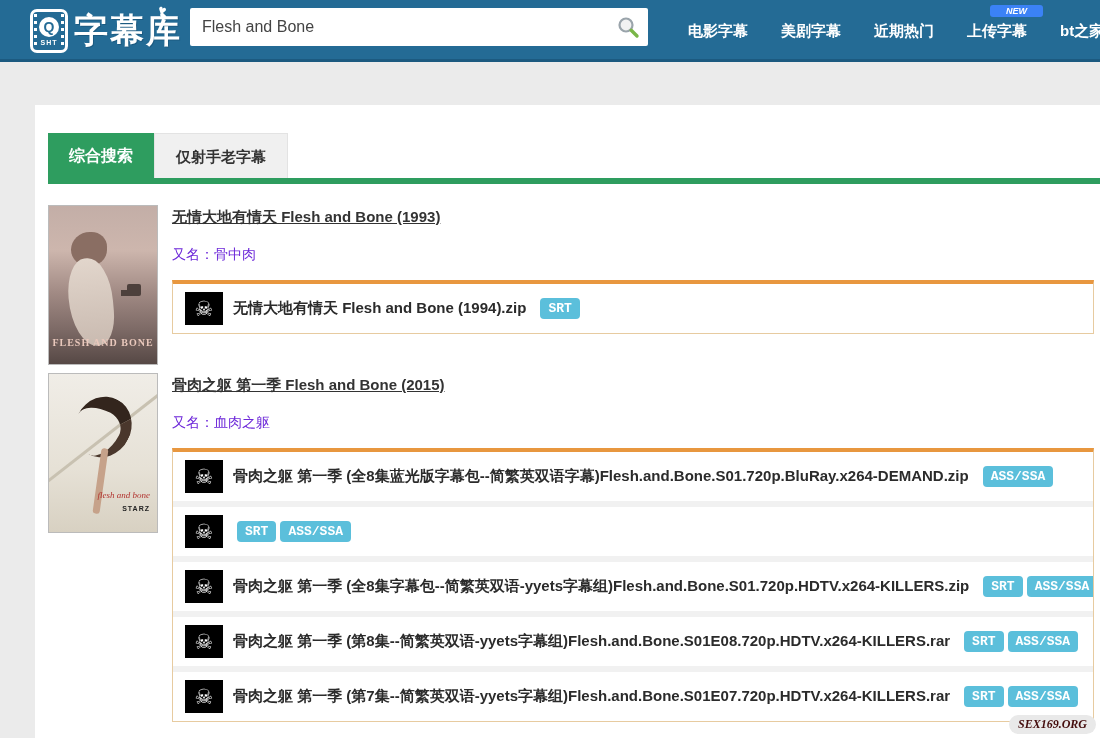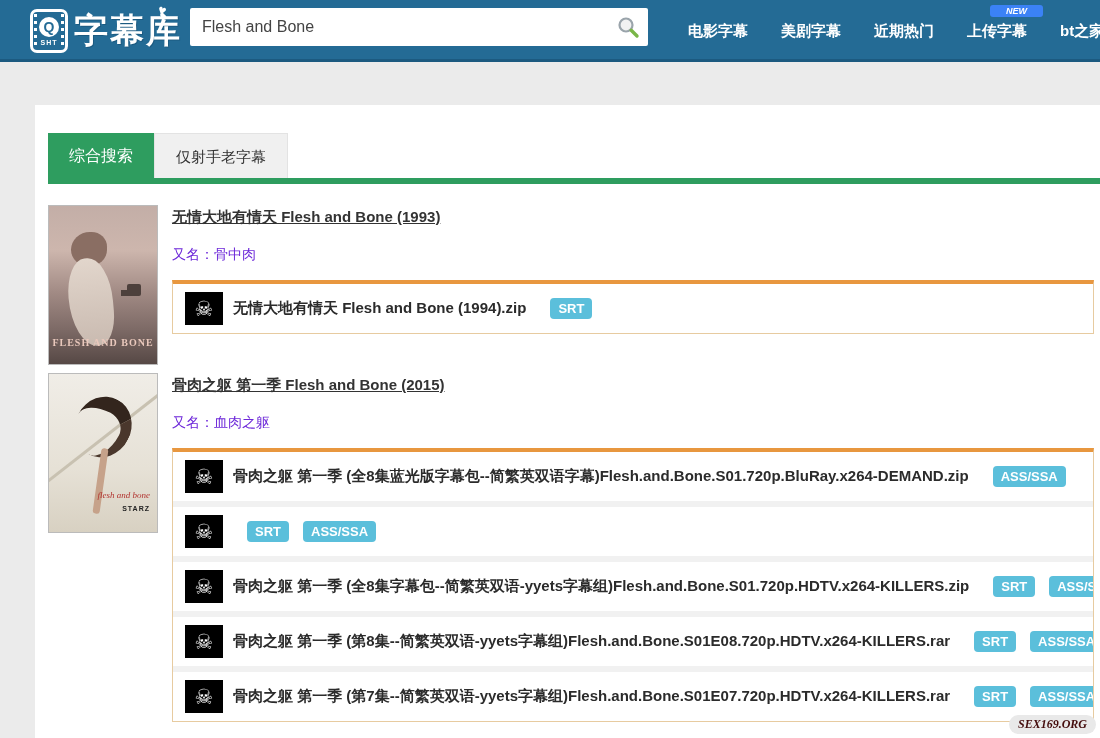--- a/index.html
+++ b/index.html
@@ -38,21 +38,21 @@
   .nav-item { position:relative; color:#fff; font-size:15px; font-weight:bold;
               cursor:pointer; }
   .nav-badge { position:absolute; top:-17px; right:-16px; background:#3b82f6; color:#fff;
                font-size:9px; font-weight:bold; font-style:italic; padding:1px 16px;
                border-radius:3px; }
 
   
   .card { position:absolute; left:35px; top:105px; right:0; bottom:0; background:#fff; }
 
   .tabs { position:absolute; left:13px; top:28px; display:flex; }
-  .tab { height:45px; line-height:45px; padding:0 21px; font-size:16px; font-weight:normal;
+  .tab { height:45px; line-height:45px; padding:0 21px; font-size:16px; font-weight:bold;
          cursor:pointer; }
   .tab.active { background:#2e9d5f; color:#fff; }
   .tab.inactive { background:#f0f0f0; color:#333; border:1px solid #e3e3e3; border-bottom:none;
          font-size:15px; }
   .tab-bar { position:absolute; left:13px; top:73px; right:0; height:6px; background:#2e9d5f; }
 
   .results { position:absolute; left:0; top:95px; right:0; bottom:0; }
   .result { position:relative; margin-bottom:34px; }
   .poster { position:absolute; left:13px; top:5px; width:110px; height:160px;
             border:1px solid #bbb; background:#ddd; cursor:pointer; overflow:hidden; }
@@ -62,21 +62,21 @@
   .result-alias { font-size:14px; color:#6d28d9; margin-top:19px; }
   .subbox { margin-top:16px; border:1px solid #e7cba0; border-top:4px solid #e8973f;
             background:#fff; overflow:hidden; }
   .subrow { display:flex; align-items:center; gap:10px; padding:8px 12px;
             border-bottom:6px solid #f1f1f1; white-space:nowrap; overflow:hidden; }
   .subrow:last-child { border-bottom:none; }
   .skull { width:38px; height:33px; background:#000; color:#fff; font-size:21px;
            line-height:33px; text-align:center; flex:0 0 auto; }
   .subname { font-size:15px; font-weight:bold; color:#2b2b2b; cursor:pointer; }
   .fmt { display:inline-block; background:#5bbfdb; color:#fff; font-size:13px;
-         font-weight:bold; padding:3px 8px; border-radius:4px; margin-left:14px; }
+         font-weight:bold; padding:3px 8px; border-radius:4px; margin-left:4px;font-family:Liberation Mono, monospace; }
 
   
   .poster-v0 { background:linear-gradient(180deg,#c3aea7 0%,#cdb6ad 28%,#a18a84 55%,#7d6a66 78%,#564845 100%); }
   .poster-v0 .p-hair { position:absolute; left:22px; top:26px; width:36px; height:34px;
           background:#8a6e63; border-radius:55% 45% 50% 50%; }
   .poster-v0 .p-sheet { position:absolute; left:20px; top:52px; width:44px; height:88px;
           background:linear-gradient(180deg,#e2d6cc,#c9bab0); border-radius:46% 54% 40% 60%;
           transform:rotate(-5deg); }
   .poster-v0 .p-far { position:absolute; right:16px; top:78px; width:14px; height:12px;
           background:#4d403c; border-radius:2px; box-shadow:-9px 3px 0 -3px #4d403c; }

